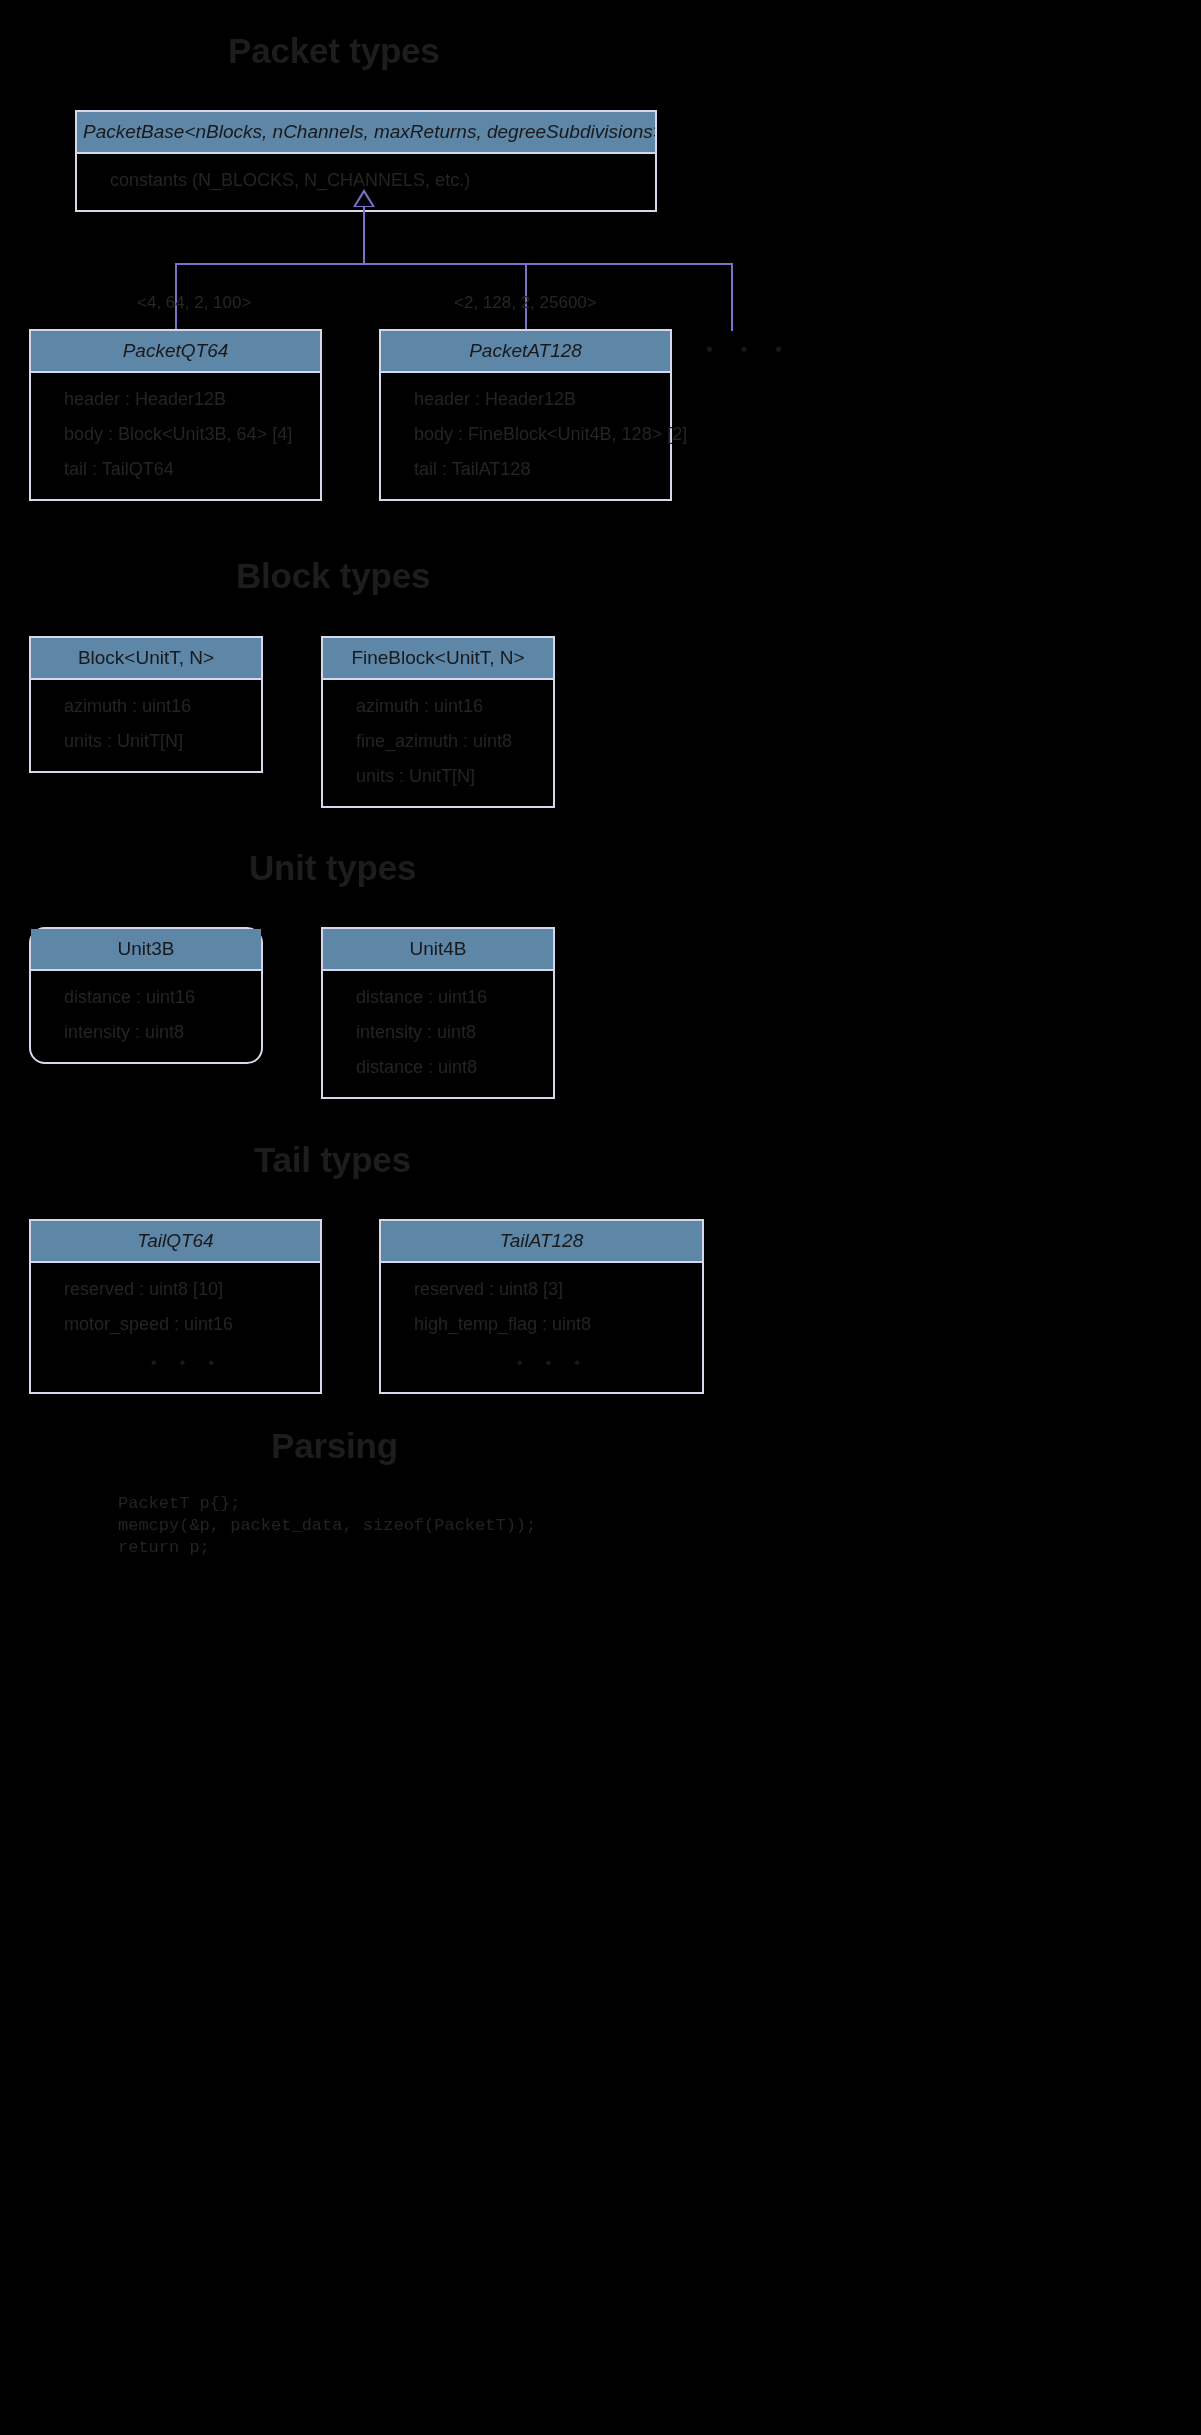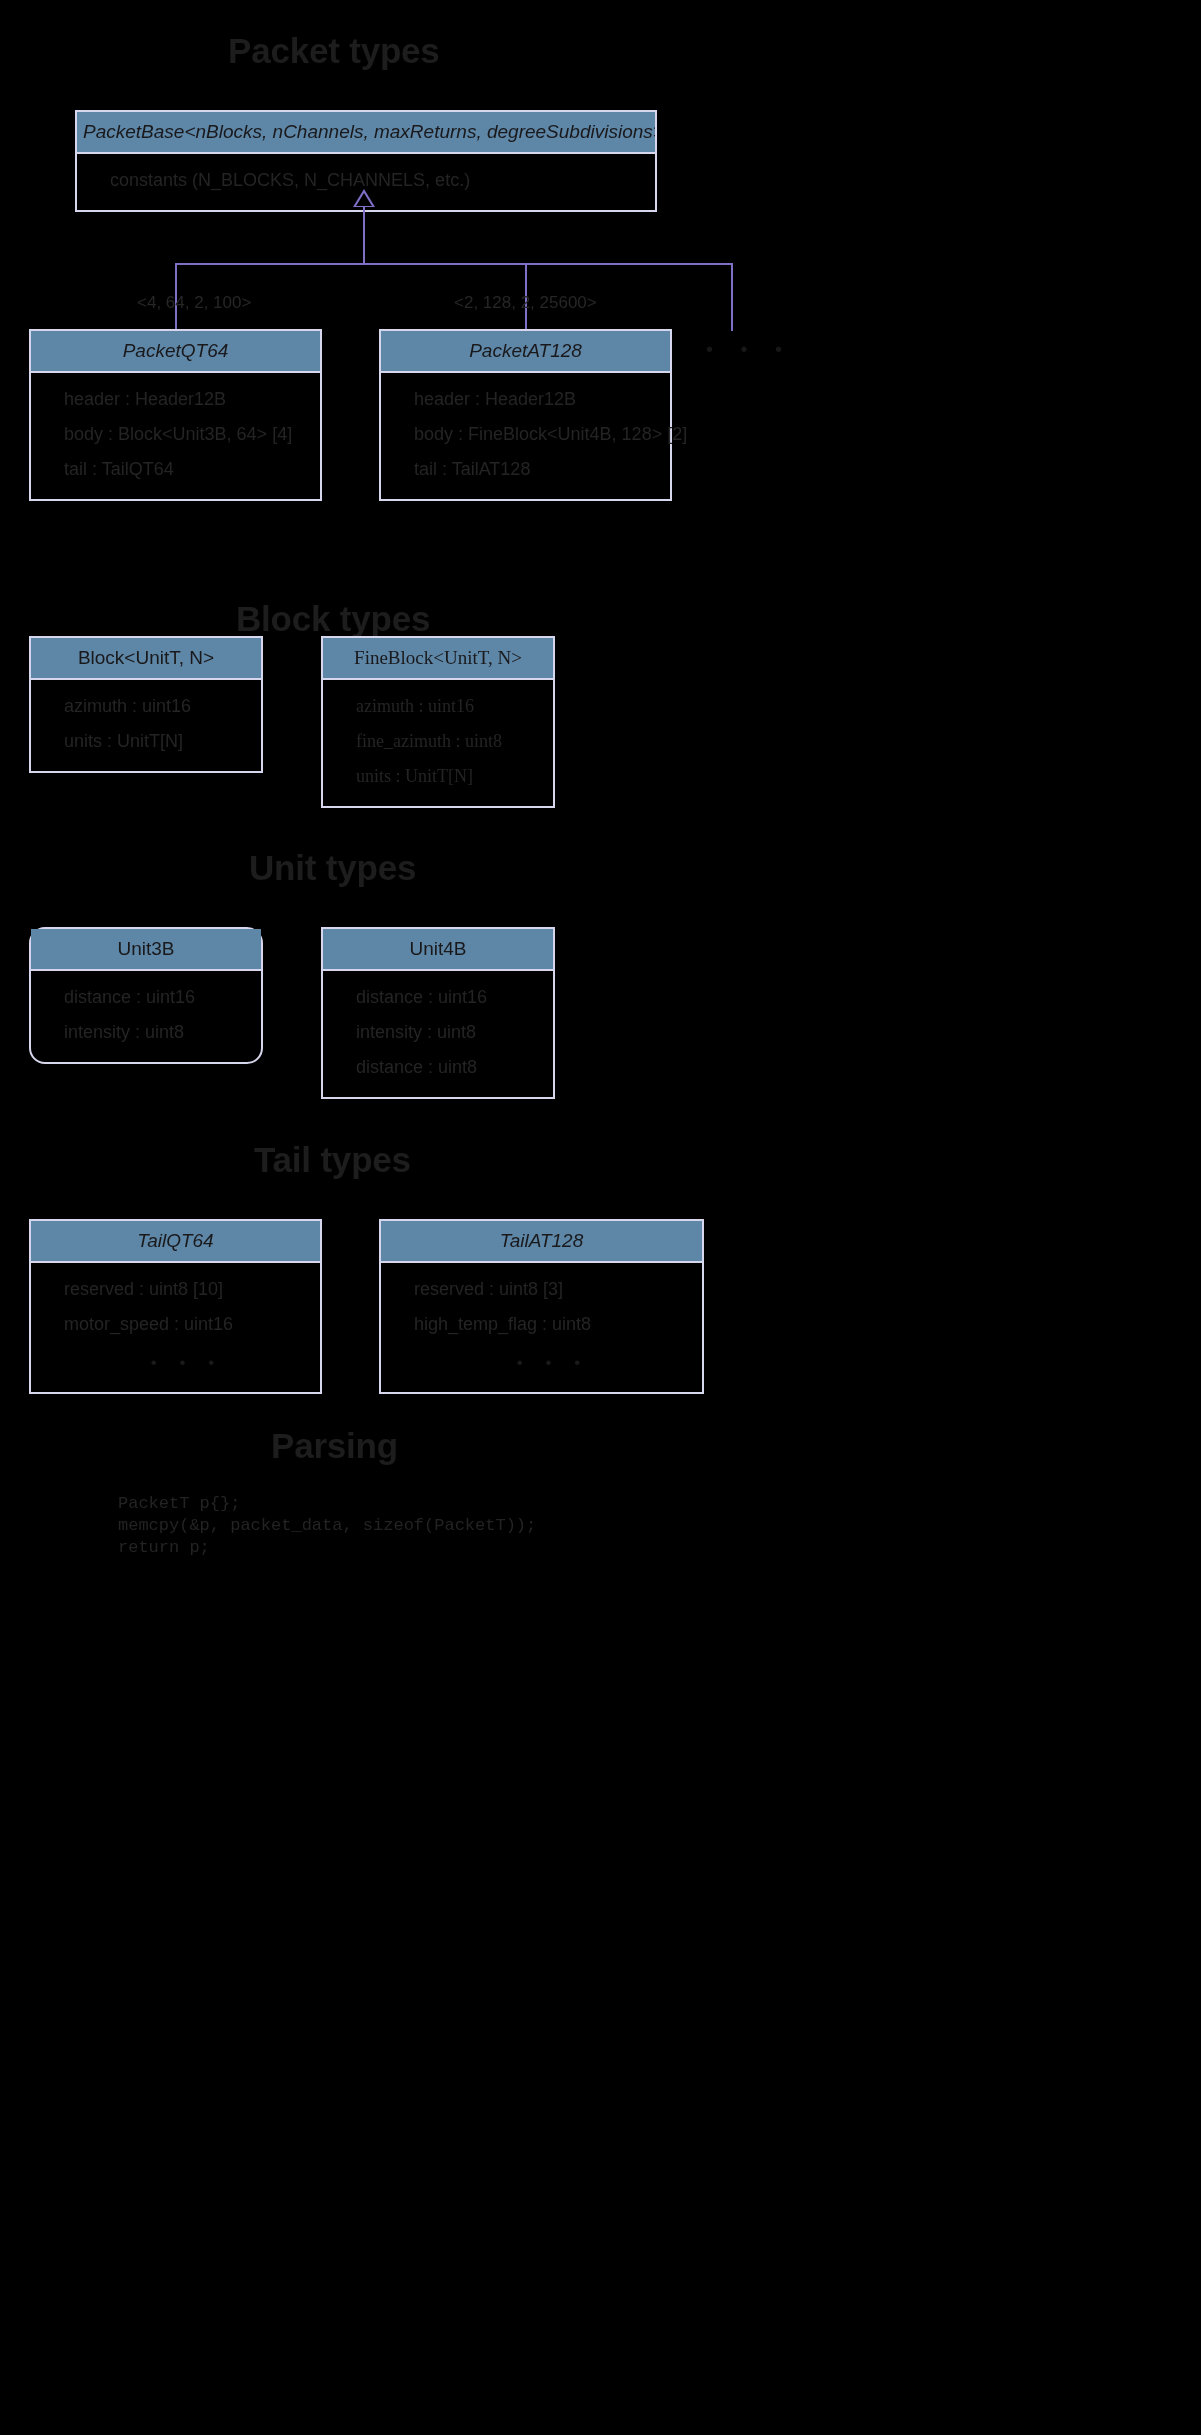--- a/index.html
+++ b/index.html
@@ -167,31 +167,31 @@
 
   <div class="uml italic-head" style="left:379px; top:329px; width:293px;">
     <div class="uml-head">PacketAT128</div>
     <div class="uml-body">
       <div class="uml-row">header : Header12B</div>
       <div class="uml-row">body : FineBlock&lt;Unit4B, 128&gt; [2]</div>
       <div class="uml-row">tail : TailAT128</div>
     </div>
   </div>
 
-  <div class="section-title" style="left:236px; top:556px;margin-top:43px;">Block types</div>
+  <div class="section-title" style="left:236px; top:556px;">Block types</div>
 
   <div class="uml" style="left:29px; top:636px; width:234px;">
     <div class="uml-head">Block&lt;UnitT, N&gt;</div>
     <div class="uml-body">
       <div class="uml-row">azimuth : uint16</div>
       <div class="uml-row">units : UnitT[N]</div>
     </div>
   </div>
 
-  <div class="uml" style="left:321px; top:636px; width:234px;font-family:Liberation Serif, serif;">
+  <div class="uml" style="left:321px; top:636px; width:234px;">
     <div class="uml-head">FineBlock&lt;UnitT, N&gt;</div>
     <div class="uml-body">
       <div class="uml-row">azimuth : uint16</div>
       <div class="uml-row">fine_azimuth : uint8</div>
       <div class="uml-row">units : UnitT[N]</div>
     </div>
   </div>
 
   <div class="section-title" style="left:249px; top:848px;">Unit types</div>
 

